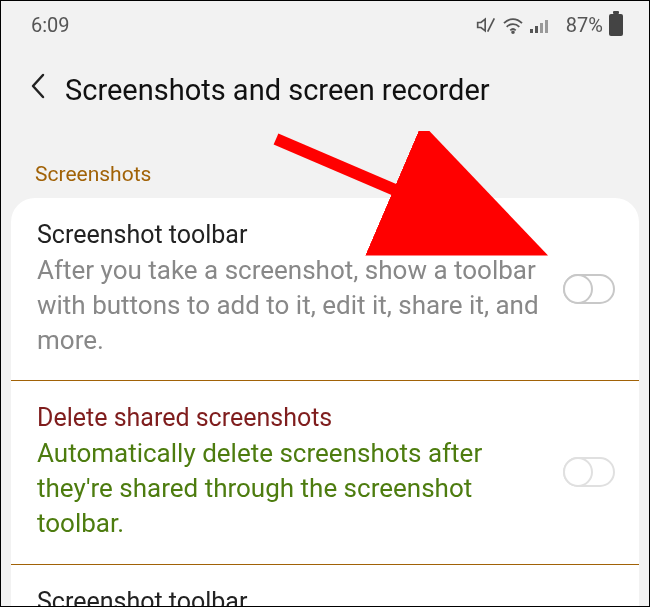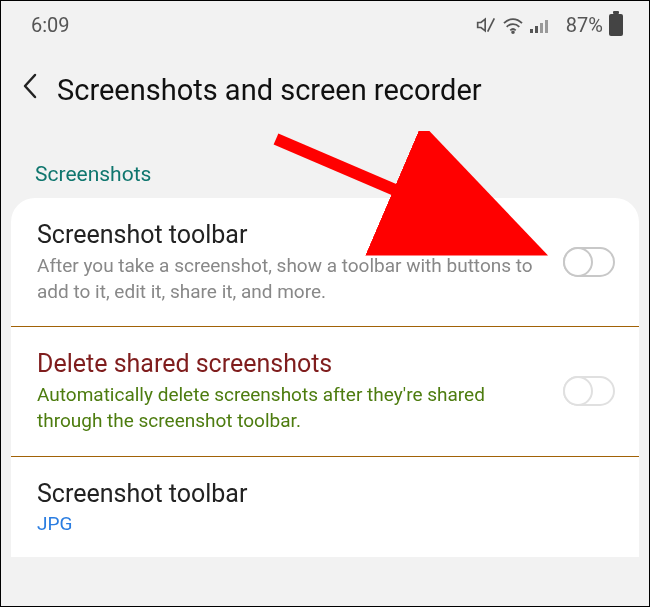--- a/index.html
+++ b/index.html
@@ -43,37 +43,37 @@
       left: 4px;
       width: 6px;
       height: 3px;
       background: #444;
       border-radius: 1px;
     }
     .header {
       display: flex;
       align-items: center;
       gap: 18px;
-      padding: 30px 28px 22px 20px;
+      padding: 30px 28px 22px 28px;
     }
     .back-icon {
       font-size: 30px;
       color: #222;
       font-weight: 300;
       cursor: pointer;
     }
     .page-title {
       font-size: 29px;
       font-weight: 400;
       color: #111;
     }
     .section-label {
       padding: 32px 18px 12px 34px;
       font-size: 21px;
-      color: #0f766e;
+      color: #a16207;
     }
     .card {
       background: #fff;
       margin: 0 10px;
       border-radius: 24px 24px 0 0;
       padding: 0;
     }
     .row {
       display: flex;
       align-items: center;
@@ -83,21 +83,21 @@
     }
     .row:last-child { border-bottom: none; }
     .row-text { flex: 1; padding-right: 20px; }
     .row-title {
       font-size: 25px;
       color: #222;
       margin-bottom: 4px;
       font-weight: 400;
     }
     .row-desc {
-      font-size: 19px;
+      font-size: 26px;
       color: #888;
       line-height: 1.35;
     }
     .row.disabled .row-title { color: #7f1d1d; }
     .row.disabled .row-desc { color: #4d7c0f; }
     .toggle {
       width: 52px;
       height: 30px;
       border: 2px solid #c8c8c8;
       border-radius: 20px;

